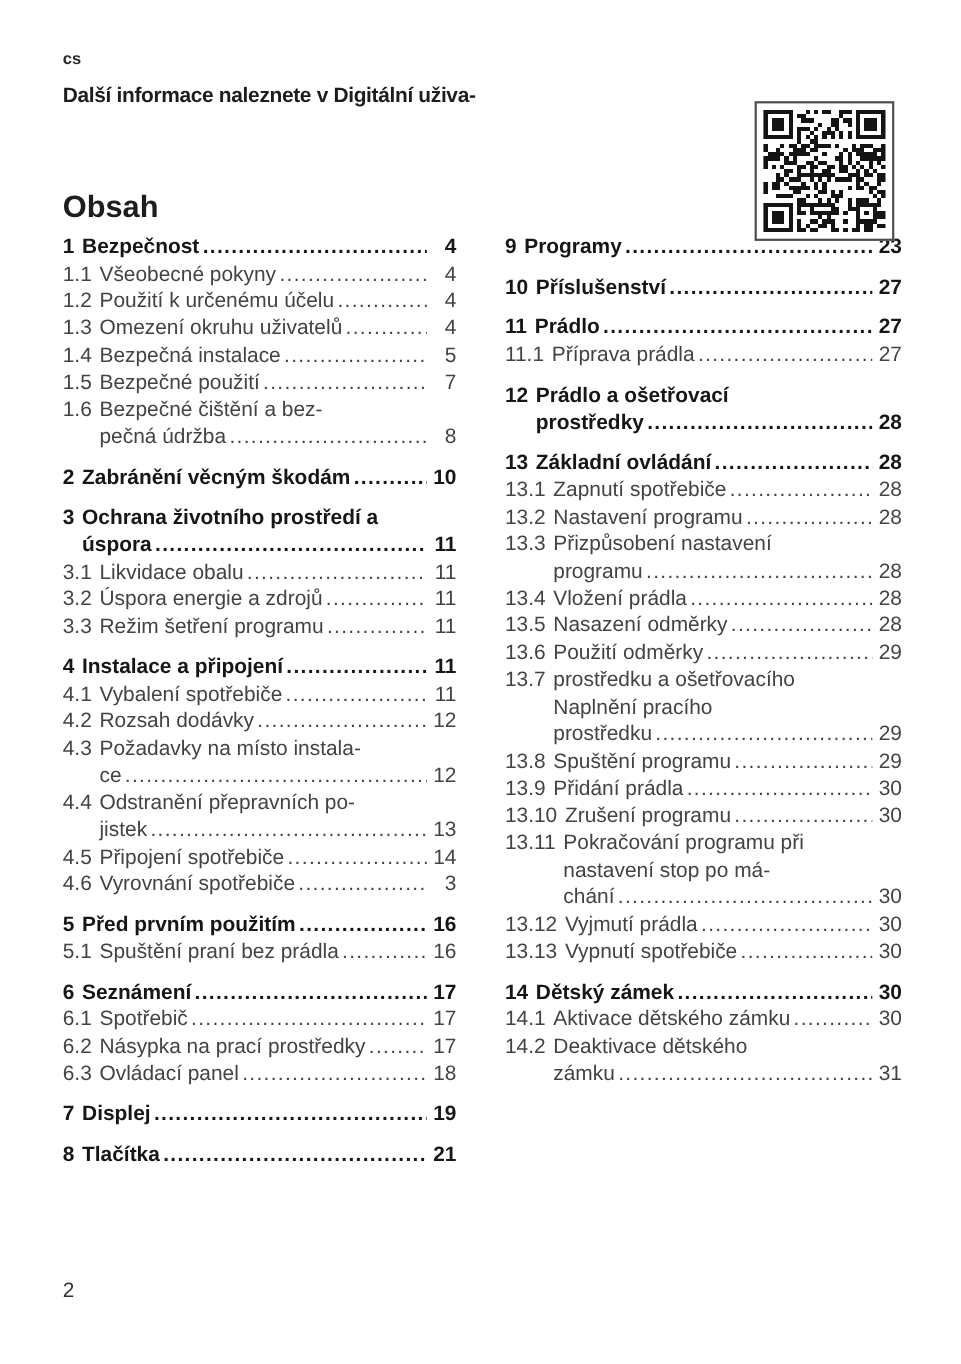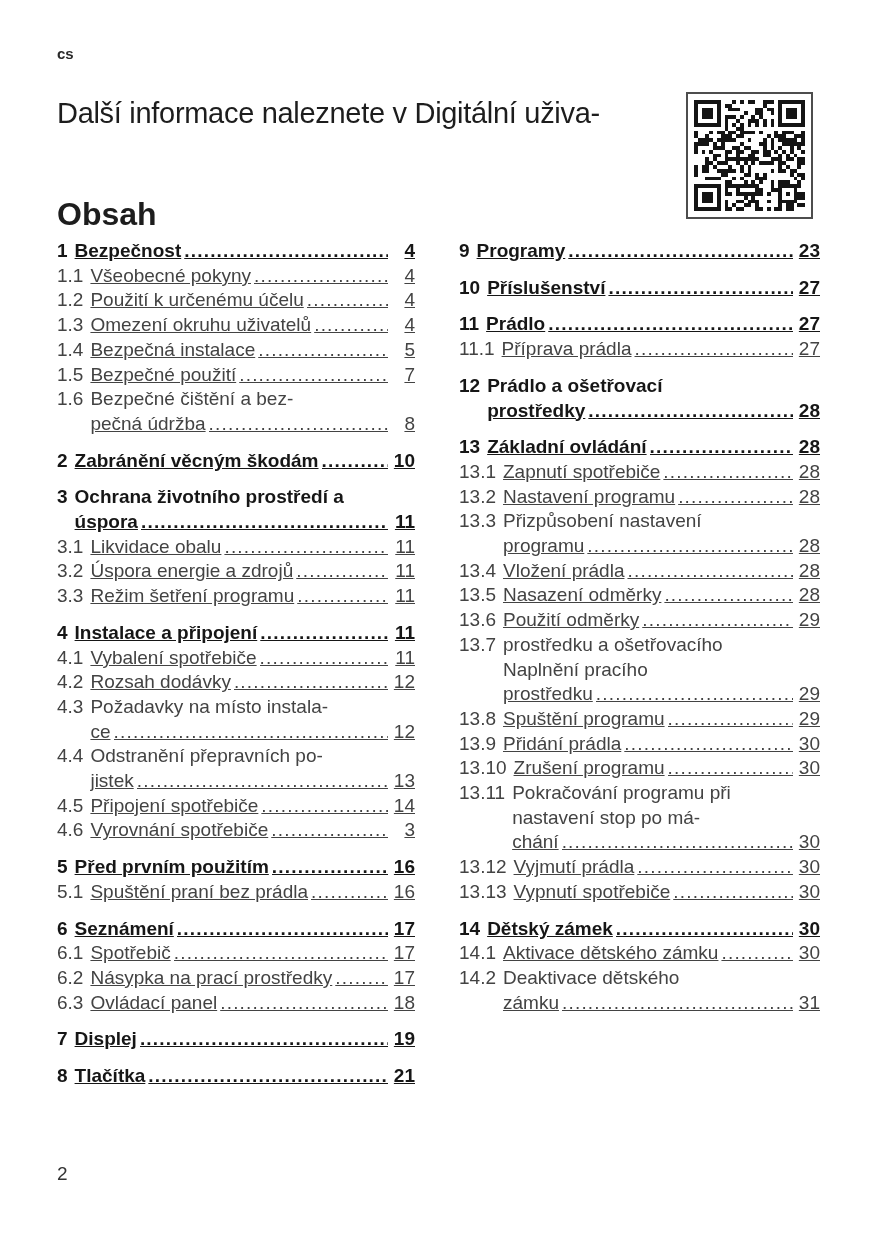--- a/index.html
+++ b/index.html
@@ -14,36 +14,36 @@
   .page {
     position: absolute; inset: 0;
     padding: 46px 54px 0 57px;
     box-sizing: border-box;
   }
   .lang {
     font-size: 15px; font-weight: bold; color: #2a2a2a;
     line-height: 16px;
   }
   .doc-heading {
-    margin-top: 34px;
-    font-size: 29px; font-weight: normal; letter-spacing: -0.3px;
+    margin-top: 8px;
+    font-size: 19px; font-weight: bold; letter-spacing: -0.3px;
     line-height: 35px; color: #1d1d1d;
   }
   .doc-heading span { display: block; white-space: nowrap; }
   .qr-box {
     position: absolute; top: 92px; right: 61px;
     width: 127px; height: 127px;
     border: 2px solid #4d4d4d;
     padding: 6px; box-sizing: border-box;
     background: #ffffff;
   }
   .qr-box svg { display: block; width: 111px; height: 111px; shape-rendering: crispEdges; }
   .toc-heading {
     margin-top: 66px;
-    font-size: 32px; font-weight: bold; line-height: 34px;
+    font-size: 28px; font-weight: bold; line-height: 34px;
     color: #1d1d1d;
   }
   .columns {
     margin-top: 8px;
     display: flex;
     width: 763px;
   }
   .col { box-sizing: border-box; }
   .col-left  { width: 358px; margin-right: 44px; }
   .col-right { width: 361px; }
@@ -53,21 +53,21 @@
     line-height: 24.7px;
     color: #434343;
   }
   .toc-entry.bold {
     font-weight: bold;
     color: #161616;
   }
   .toc-entry.bold:not(:first-child) { margin-top: 12px; }
   .toc-entry .num { white-space: pre; padding-right: 7px; }
   .toc-entry .body { flex: 1; min-width: 0; }
-  .toc-entry .last { display: flex; align-items: flex-end; text-decoration: underline; }
+  .toc-entry .last { display: flex; align-items: flex-end; }
   .toc-entry .txt { white-space: pre; }
   .leader {
     flex: 1; overflow: hidden; white-space: nowrap;
     margin: 0 5px 0 3px;
     min-width: 10px;
   }
   .leader::after {
     content: "..................................................................................................................";
     letter-spacing: 1.2px;
   }

